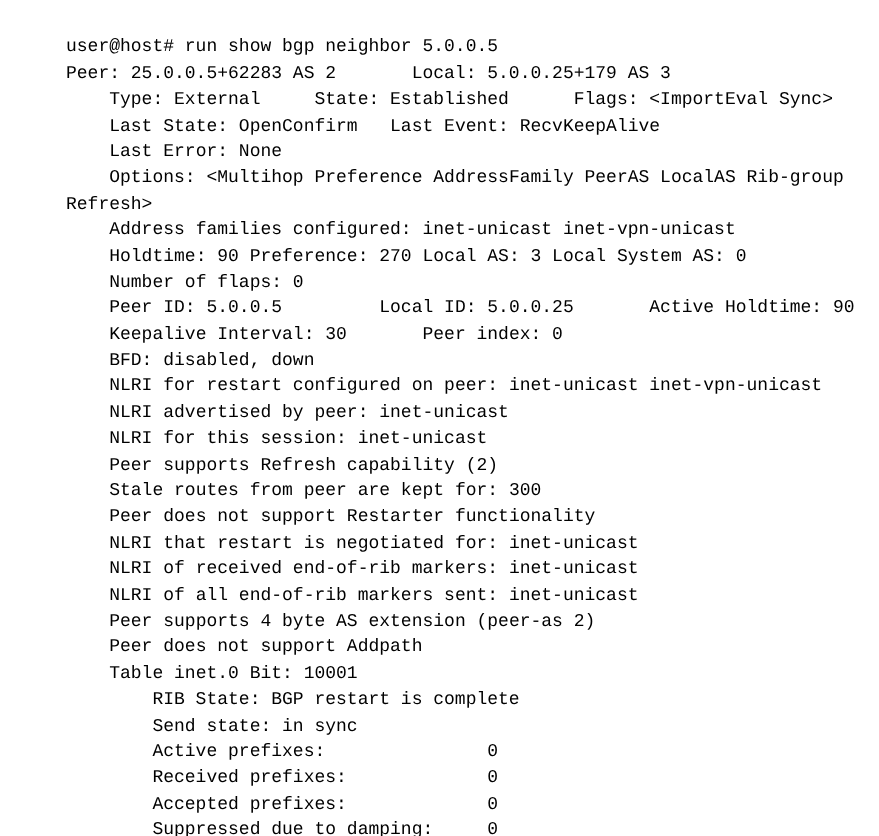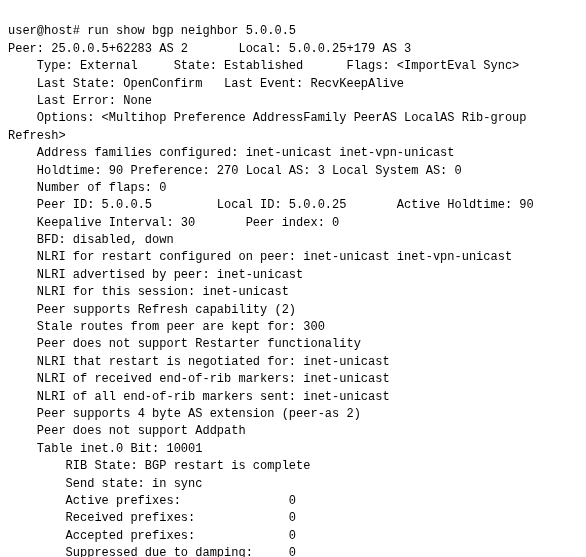--- a/index.html
+++ b/index.html
@@ -16,19 +16,20 @@
       min-height: 557px;
       padding: 6px 8px;
       line-height: 1.45;
     }
     .terminal {
       white-space: pre-wrap;
       word-break: break-all;
     }
     .line {
       display: block;
+      margin-left: 36px;
     }
   </style>
 </head>
 <body>
 
 <div class="terminal" id="terminal-container">
 <span class="line">user@host# run show bgp neighbor 5.0.0.5</span><span class="line">Peer: 25.0.0.5+62283 AS 2       Local: 5.0.0.25+179 AS 3</span><span class="line">    Type: External     State: Established      Flags: &lt;ImportEval Sync&gt;</span><span class="line">    Last State: OpenConfirm   Last Event: RecvKeepAlive</span><span class="line">    Last Error: None</span><span class="line">    Options: &lt;Multihop Preference AddressFamily PeerAS LocalAS Rib-group</span><span class="line">Refresh&gt;</span><span class="line">    Address families configured: inet-unicast inet-vpn-unicast</span><span class="line">    Holdtime: 90 Preference: 270 Local AS: 3 Local System AS: 0</span><span class="line">    Number of flaps: 0</span><span class="line">    Peer ID: 5.0.0.5         Local ID: 5.0.0.25       Active Holdtime: 90</span><span class="line">    Keepalive Interval: 30       Peer index: 0</span><span class="line">    BFD: disabled, down</span><span class="line">    NLRI for restart configured on peer: inet-unicast inet-vpn-unicast</span><span class="line">    NLRI advertised by peer: inet-unicast</span><span class="line">    NLRI for this session: inet-unicast</span><span class="line">    Peer supports Refresh capability (2)</span><span class="line">    Stale routes from peer are kept for: 300</span><span class="line">    Peer does not support Restarter functionality</span><span class="line">    NLRI that restart is negotiated for: inet-unicast</span><span class="line">    NLRI of received end-of-rib markers: inet-unicast</span><span class="line">    NLRI of all end-of-rib markers sent: inet-unicast</span><span class="line">    Peer supports 4 byte AS extension (peer-as 2)</span><span class="line">    Peer does not support Addpath</span><span class="line">    Table inet.0 Bit: 10001</span><span class="line">        RIB State: BGP restart is complete</span><span class="line">        Send state: in sync</span><span class="line">        Active prefixes:               0</span><span class="line">        Received prefixes:             0</span><span class="line">        Accepted prefixes:             0</span><span class="line">        Suppressed due to damping:     0</span></div>
 
 </body></html>

